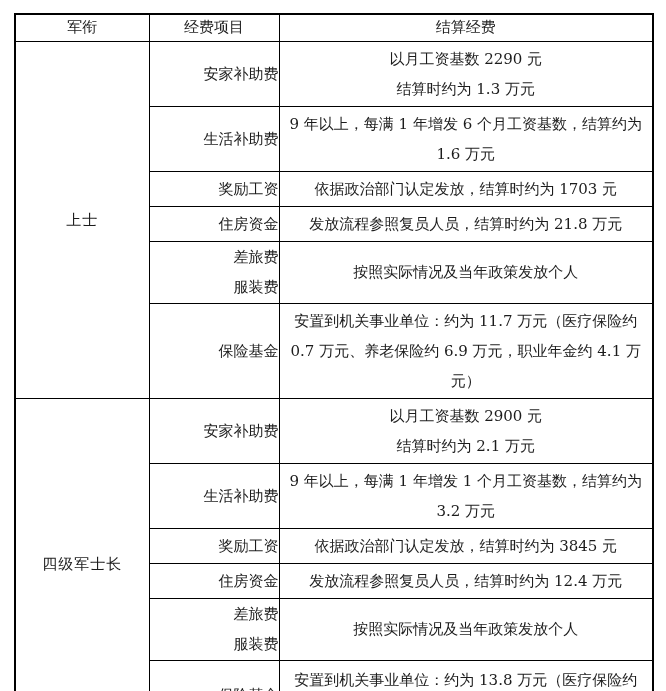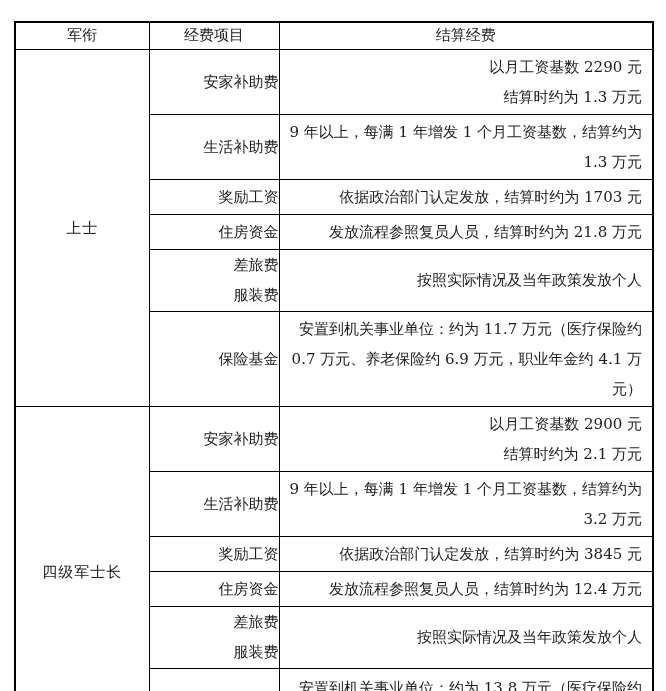--- a/index.html
+++ b/index.html
@@ -4,21 +4,21 @@
 <style>
   * { box-sizing: border-box; margin: 0; padding: 0; }
   html, body {
     width: 666px; height: 691px;
     background: #ffffff;
     font-family: "DejaVu Serif", "Liberation Serif", serif;
     color: #1c1c1c;
   }
   .page {
     width: 666px; height: 677px;
-    padding: 21px 14px;
+    padding: 13px 14px;
   }
   table.fund-table {
     border-collapse: collapse;
     table-layout: fixed;
     width: 638px;
     border: 2px solid #000000;
   }
   .fund-table col.c-rank  { width: 134px; }
   .fund-table col.c-item  { width: 130px; }
   .fund-table col.c-value { width: 374px; }
@@ -33,21 +33,21 @@
   td.rank-cell {
     text-align: center;
     letter-spacing: 1px;
     margin-top: 22px;
   }
   td.item-cell {
     text-align: right;
     white-space: pre-line;
   }
   td.value-cell {
-    text-align: right;
+    text-align: center;
     padding: 2px 10px;
     white-space: pre-line;
   }
   
   tr.h62 td { height: 62px; }
   tr.h60 td { height: 60px; }
   tr.h30 td { height: 30px; }
   tr.h85 td { height: 85px; margin-top: 39px; }
   tr.h70 td { height: 70px; }
 </style>
@@ -71,21 +71,21 @@
     <tbody>
 
       <tr class="h62">
         <td class="rank-cell" rowspan="6">上士</td>
         <td class="item-cell">安家补助费</td>
         <td class="value-cell">以月工资基数 2290 元
 结算时约为 1.3 万元</td>
       </tr>
       <tr class="h60">
         <td class="item-cell">生活补助费</td>
-        <td class="value-cell">9 年以上，每满 1 年增发 1 个月工资基数，结算约为 1.3 万元</td>
+        <td class="value-cell">9 年以上，每满 1 年增发 6 个月工资基数，结算约为 1.6 万元</td>
       </tr>
       <tr class="h30">
         <td class="item-cell">奖励工资</td>
         <td class="value-cell">依据政治部门认定发放，结算时约为 1703 元</td>
       </tr>
       <tr class="h30">
         <td class="item-cell">住房资金</td>
         <td class="value-cell">发放流程参照复员人员，结算时约为 21.8 万元</td>
       </tr>
       <tr class="h62">

